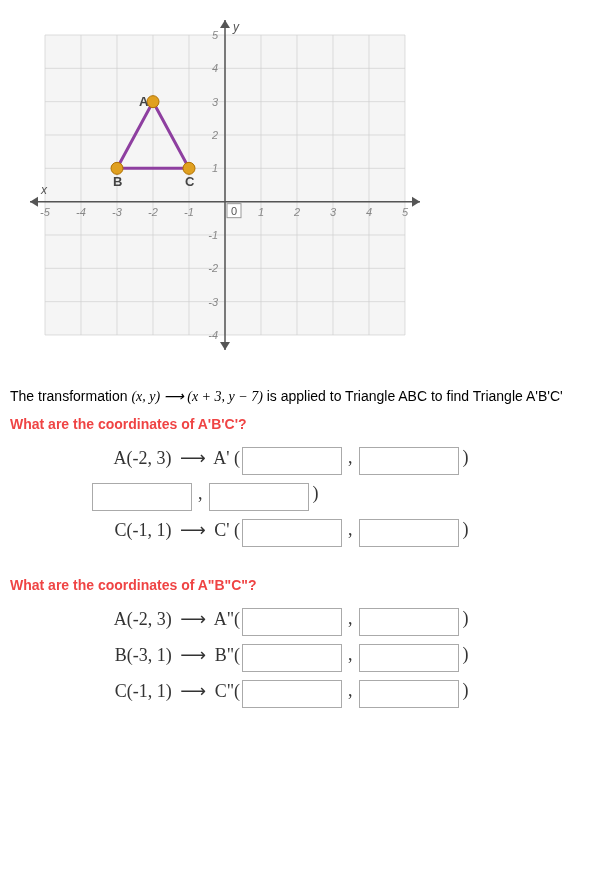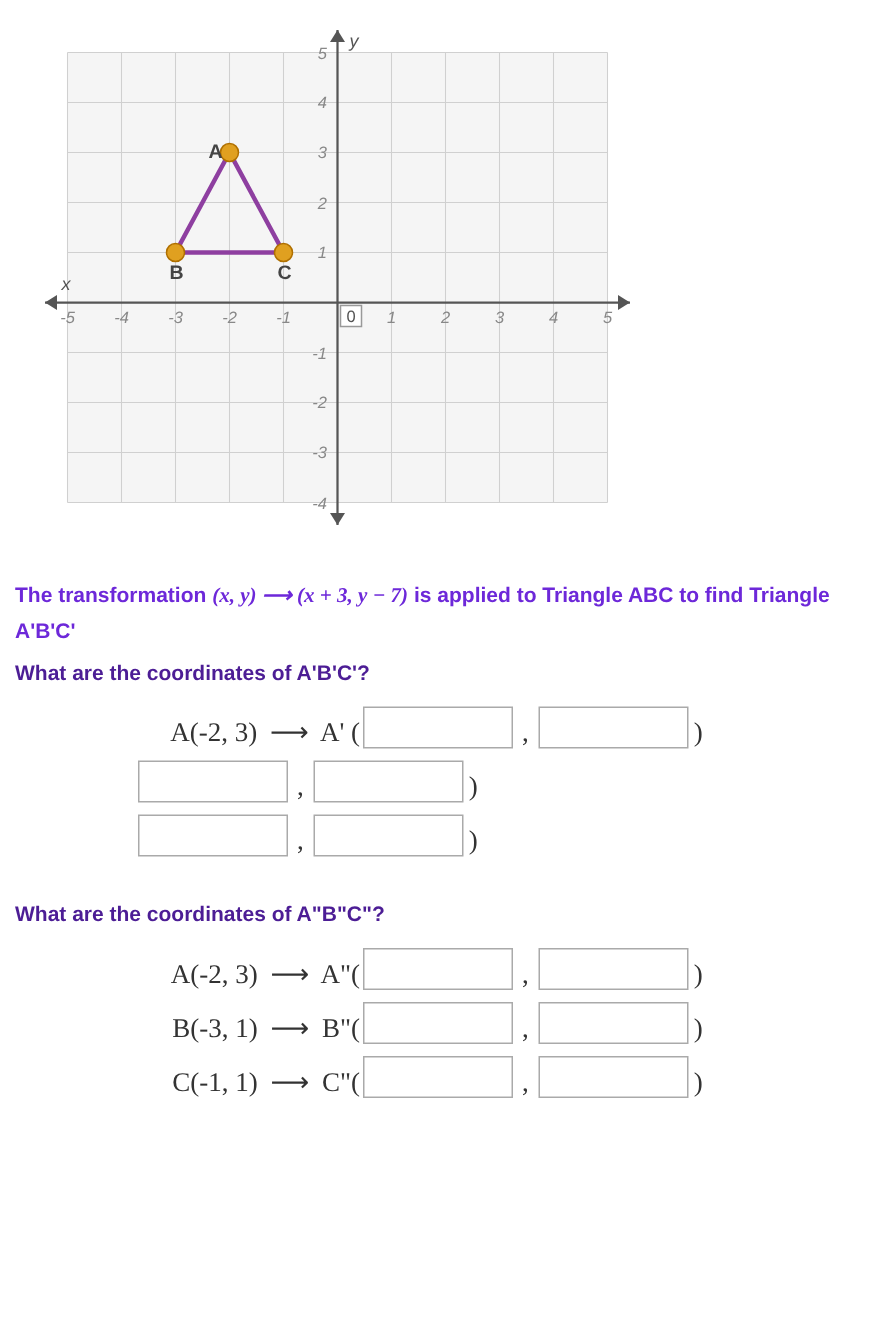--- a/index.html
+++ b/index.html
@@ -13,36 +13,35 @@
     }
     .graph-container {
       width: 420px;
       height: 340px;
       margin: 5px 0 20px 5px;
     }
     .question-text {
       font-size: 14px;
       line-height: 1.6;
       margin: 15px 0 8px 0;
-      color: #6d28d9;
-      font-weight: bold;
+      color: #000000;
     }
     .question-text .formula {
       font-family: 'Times New Roman', serif;
       font-style: italic;
     }
     .subq {
       font-weight: bold;
       font-size: 14px;
       margin: 5px 0 15px 0;
-      color: #4c1d95;
+      color: #ef4444;
     }
     .coord-row {
       display: flex;
-      align-items: flex-end;
+      align-items: flex-start;
       margin: 8px 0;
       font-family: 'Times New Roman', serif;
       font-size: 18px;
       padding-left: 80px;
     }
     .coord-label {
       min-width: 150px;
       text-align: right;
       white-space: nowrap;
     }
@@ -138,20 +137,21 @@
         <input class="coord-input" value="" style="">
         <span class="paren">)</span>
       </div>
       <div class="coord-row">
         <input class="coord-input" value="" style="">
         <span class="comma">,</span>
         <input class="coord-input" value="" style="">
         <span class="paren">)</span>
       </div>
       <div class="coord-row">
+        <span class="coord-label">C(-1, 1) <span class="arrow">⟶</span> C' (</span>
         <input class="coord-input" value="" style="">
         <span class="comma">,</span>
         <input class="coord-input" value="" style="">
         <span class="paren">)</span>
       </div>
     </div>
 </div>
 
 <div class="section">
   <p class="subq">What are the coordinates of A"B"C"?</p>

